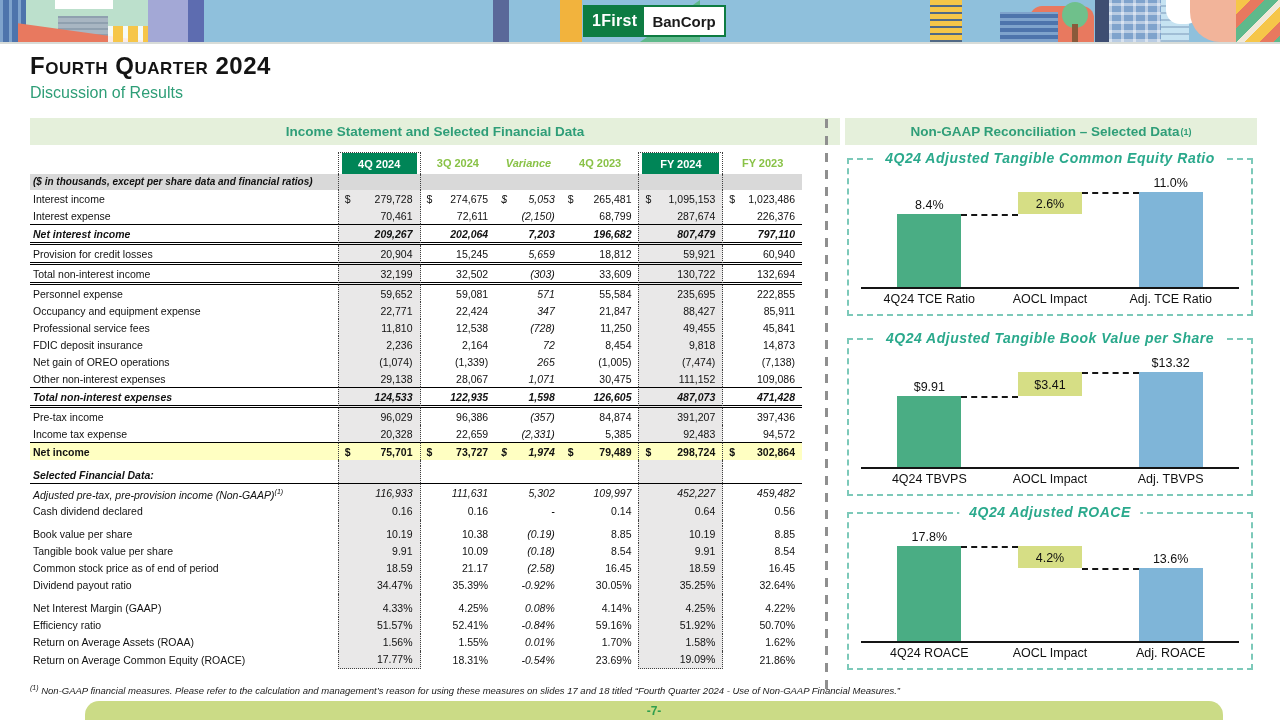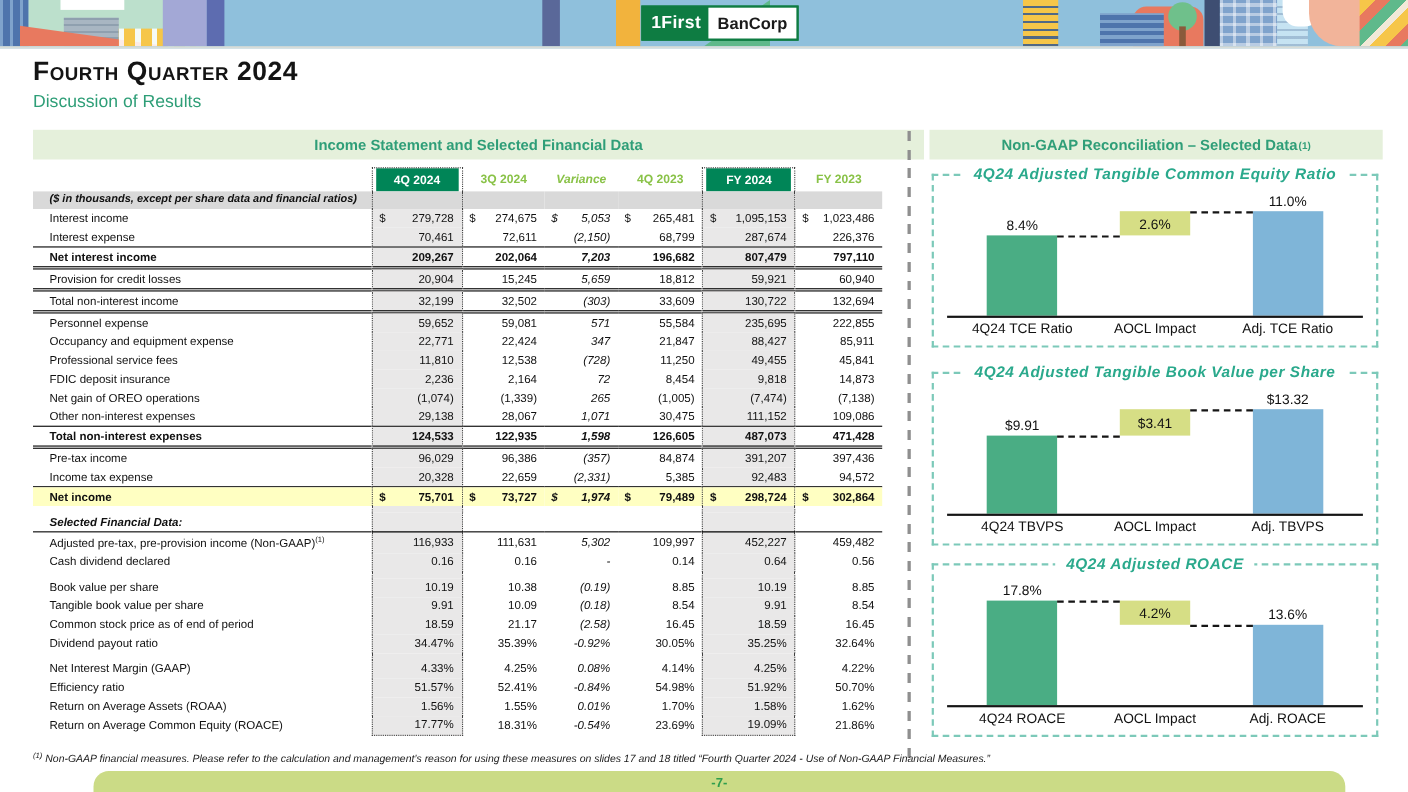--- a/index.html
+++ b/index.html
@@ -53,33 +53,33 @@
   
   .divider{position:absolute;left:825px;top:119px;width:3px;height:570px;
            background:repeating-linear-gradient(180deg,#8F8F8F 0 9px,transparent 9px 17px);}
   
   .fin-table{position:absolute;left:30px;top:152px;width:772px;border-collapse:separate;border-spacing:0;
              font-size:10.5px;color:#111;}
   .fin-table th,.fin-table td{padding:1px 0;height:15px;line-height:14px;vertical-align:middle;}
   .fin-table th.colh{font-size:11px;font-weight:bold;text-align:center;color:#89C247;height:19px;}
   .fin-table th.dark{color:#fff;background:#008557;background:linear-gradient(#008557,#008557) center/calc(100% - 6px) 100% no-repeat;}
   .fin-table th.ital{font-style:italic;}
-  .fin-table .lbl{text-align:left;padding-left:15px;}
+  .fin-table .lbl{text-align:left;padding-left:3px;}
   .fin-table .num{text-align:right;padding-right:7px;position:relative;white-space:nowrap;}
   .fin-table .num .ds{position:absolute;left:6px;}
   .fin-table .ital{font-style:italic;}
   .fin-table .dcol{border-left:1px dotted #404040;border-right:1px dotted #404040;background:#E9E8E8;}
   .fin-table th.dcol{border-top:1px dotted #404040;}
   .fin-table tr.lastrow .dcol{border-bottom:1px dotted #404040;}
   .fin-table tr.subrow td{background:#D9D9D9;font-weight:bold;font-style:italic;font-size:10px;height:14px;}
   .fin-table tr.bold td{font-weight:bold;}
   .fin-table tr.hl td{background:#FFFFC2;}
   .fin-table tr.section td{background:#fff;font-weight:bold;font-style:italic;}
   .fin-table tr.section td.dcol{background:#E9E8E8;}
-  .fin-table tr.rule-top td{border-top:1px solid #000;}
+  .fin-table tr.rule-top td{border-top:1px solid #000;font-style:italic;}
   .fin-table tr.rule-bottom td{border-bottom:1px solid #000;}
   .fin-table tr.rule-dbl td{border-bottom:3px double #000;}
   .fin-table tr.sp td{height:6px;padding:0;}
   .fin-table sup{font-size:7px;}
   
   .chart-box{position:absolute;left:847px;width:406px;height:158px;border:2px dashed #7CC9B9;
              background:#fff;box-sizing:border-box;}
   .chart-title{position:absolute;top:-10px;left:50%;transform:translateX(-50%);background:#fff;
                padding:0 10px;font-style:italic;font-weight:bold;font-size:14px;color:#2AA98C;
                white-space:nowrap;letter-spacing:0.5px;}
@@ -409,21 +409,21 @@
           <td class="num ital"><span>0.08%</span></td>
           <td class="num"><span>4.14%</span></td>
           <td class="num dcol"><span>4.25%</span></td>
           <td class="num"><span>4.22%</span></td>
         </tr>
         <tr class="">
           <td class="lbl">Efficiency ratio</td>
           <td class="num dcol"><span>51.57%</span></td>
           <td class="num"><span>52.41%</span></td>
           <td class="num ital"><span>-0.84%</span></td>
-          <td class="num"><span>54.98%</span></td>
+          <td class="num"><span>59.16%</span></td>
           <td class="num dcol"><span>51.92%</span></td>
           <td class="num"><span>50.70%</span></td>
         </tr>
         <tr class="">
           <td class="lbl">Return on Average Assets (ROAA)</td>
           <td class="num dcol"><span>1.56%</span></td>
           <td class="num"><span>1.55%</span></td>
           <td class="num ital"><span>0.01%</span></td>
           <td class="num"><span>1.70%</span></td>
           <td class="num dcol"><span>1.58%</span></td>

